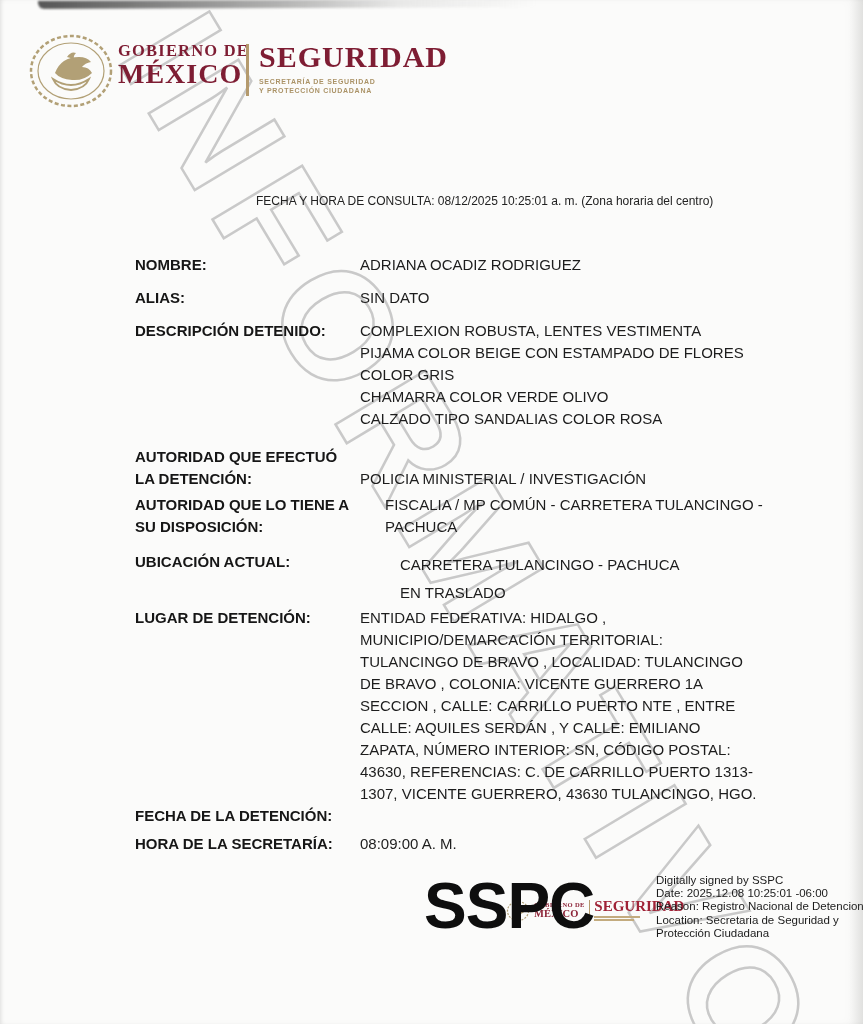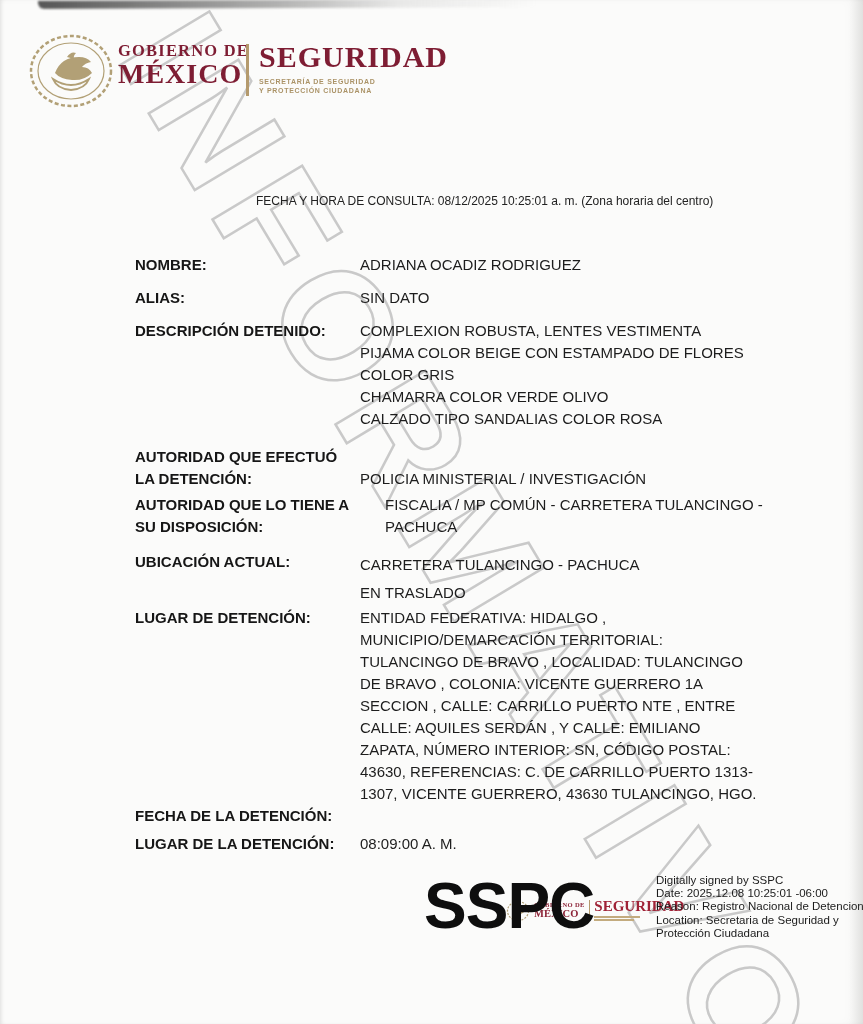--- a/index.html
+++ b/index.html
@@ -44,21 +44,21 @@
   .consulta { position:absolute; left:256px; top:194px; z-index:2; font-size:12px; color:#222; }
 
   
   .fields { position:absolute; left:135px; top:254px; width:680px; z-index:2; }
   .row { display:flex; margin-bottom:11px; font-size:15px; line-height:22px; }
   .label { width:225px; flex:0 0 225px; font-weight:700; color:#161616; }
   .value { width:430px; white-space:pre-line; color:#1d1d1d; }
   .row-desc   { margin-bottom:16px; }
   .row-autef  { margin-bottom:4px;align-items:flex-end; }
   .row-autdis { margin-bottom:13px;justify-content:space-between; }
-  .row-ubic   { margin-bottom:0; }
+  .row-ubic   { margin-bottom:0;gap:40px; }
   .row-ubic .value { line-height:28px; }
   .row-lugar  { margin-bottom:0; }
   .row-fecha  { margin-bottom:6px; }
 
   
   .sspc-big { position:absolute; left:424px; top:874px; z-index:4;
     font-size:64px; font-weight:700; letter-spacing:-1px; color:#0e0e0e; line-height:1; }
   .stamp { position:absolute; left:506px; top:899px; z-index:3; display:flex; align-items:center; gap:4px; }
   .stamp-brand { color:#8c2236; font-family:"Liberation Serif", serif; font-weight:700; line-height:1; }
   .stamp-brand .l1 { font-size:6.5px; letter-spacing:.4px; }
@@ -147,21 +147,21 @@
 SECCION , CALLE: CARRILLO PUERTO NTE , ENTRE
 CALLE: AQUILES SERDÁN , Y CALLE: EMILIANO
 ZAPATA, NÚMERO INTERIOR: SN, CÓDIGO POSTAL:
 43630, REFERENCIAS: C. DE CARRILLO PUERTO 1313-
 1307, VICENTE GUERRERO, 43630 TULANCINGO, HGO.</div>
     </div>
     <div class="row row-fecha">
       <div class="label">FECHA DE LA DETENCIÓN:</div>
     </div>
     <div class="row">
-      <div class="label">LUGAR DE LA DETENCIÓN:</div>
+      <div class="label">HORA DE LA SECRETARÍA:</div>
       <div class="value">08:09:00 A. M.</div>
     </div>
   </div>
 
   <div class="sspc-big">SSPC</div>
 
   <div class="stamp">
     <svg width="24" height="22" viewBox="0 0 24 22">
       <ellipse cx="12" cy="11" rx="10.5" ry="9.5" fill="none" stroke="#b2a076" stroke-width="1.2" stroke-dasharray="2 1.4"></ellipse>
       <path d="M7 11 q2 -5 8 -4.5 q2 .3 3 2 q-2 .3 -3 1.5 q2.4 .3 3 2.2 q-3 2.6 -7 2 q-3 -.6 -4 -3.2 z" fill="#b2a076"></path>

